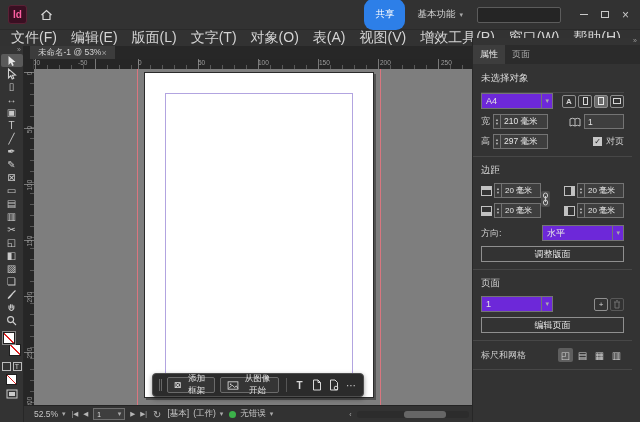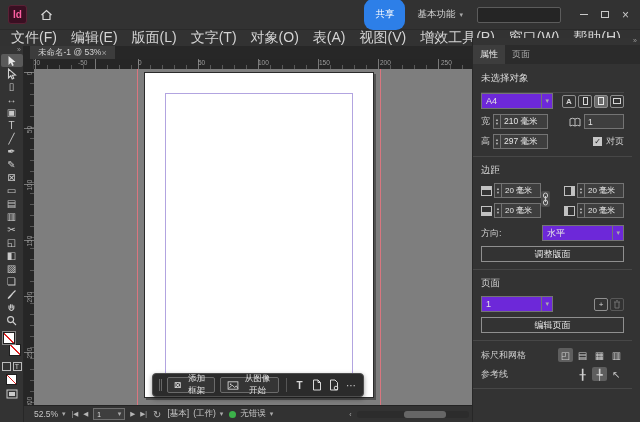--- a/index.html
+++ b/index.html
@@ -473,26 +473,18 @@
       <div class="hr"></div>
       <div class="row" style="margin-top:7px">
         <span class="lbl">标尺和网格</span>
         <span style="margin-left:auto;display:flex">
           <span class="gicon active">◰</span>
           <span class="gicon">▤</span>
           <span class="gicon">▦</span>
           <span class="gicon">▥</span>
         </span>
       </div>
-      <div class="row">
-        <span class="lbl">参考线</span>
-        <span style="margin-left:auto;display:flex">
-          <span class="gicon">╂</span>
-          <span class="gicon active">╄</span>
-          <span class="gicon">↖</span>
-        </span>
-      </div>
 
       <div class="hr"></div>
 
     </div>
   </div>
 </div>
 
 </body></html>

